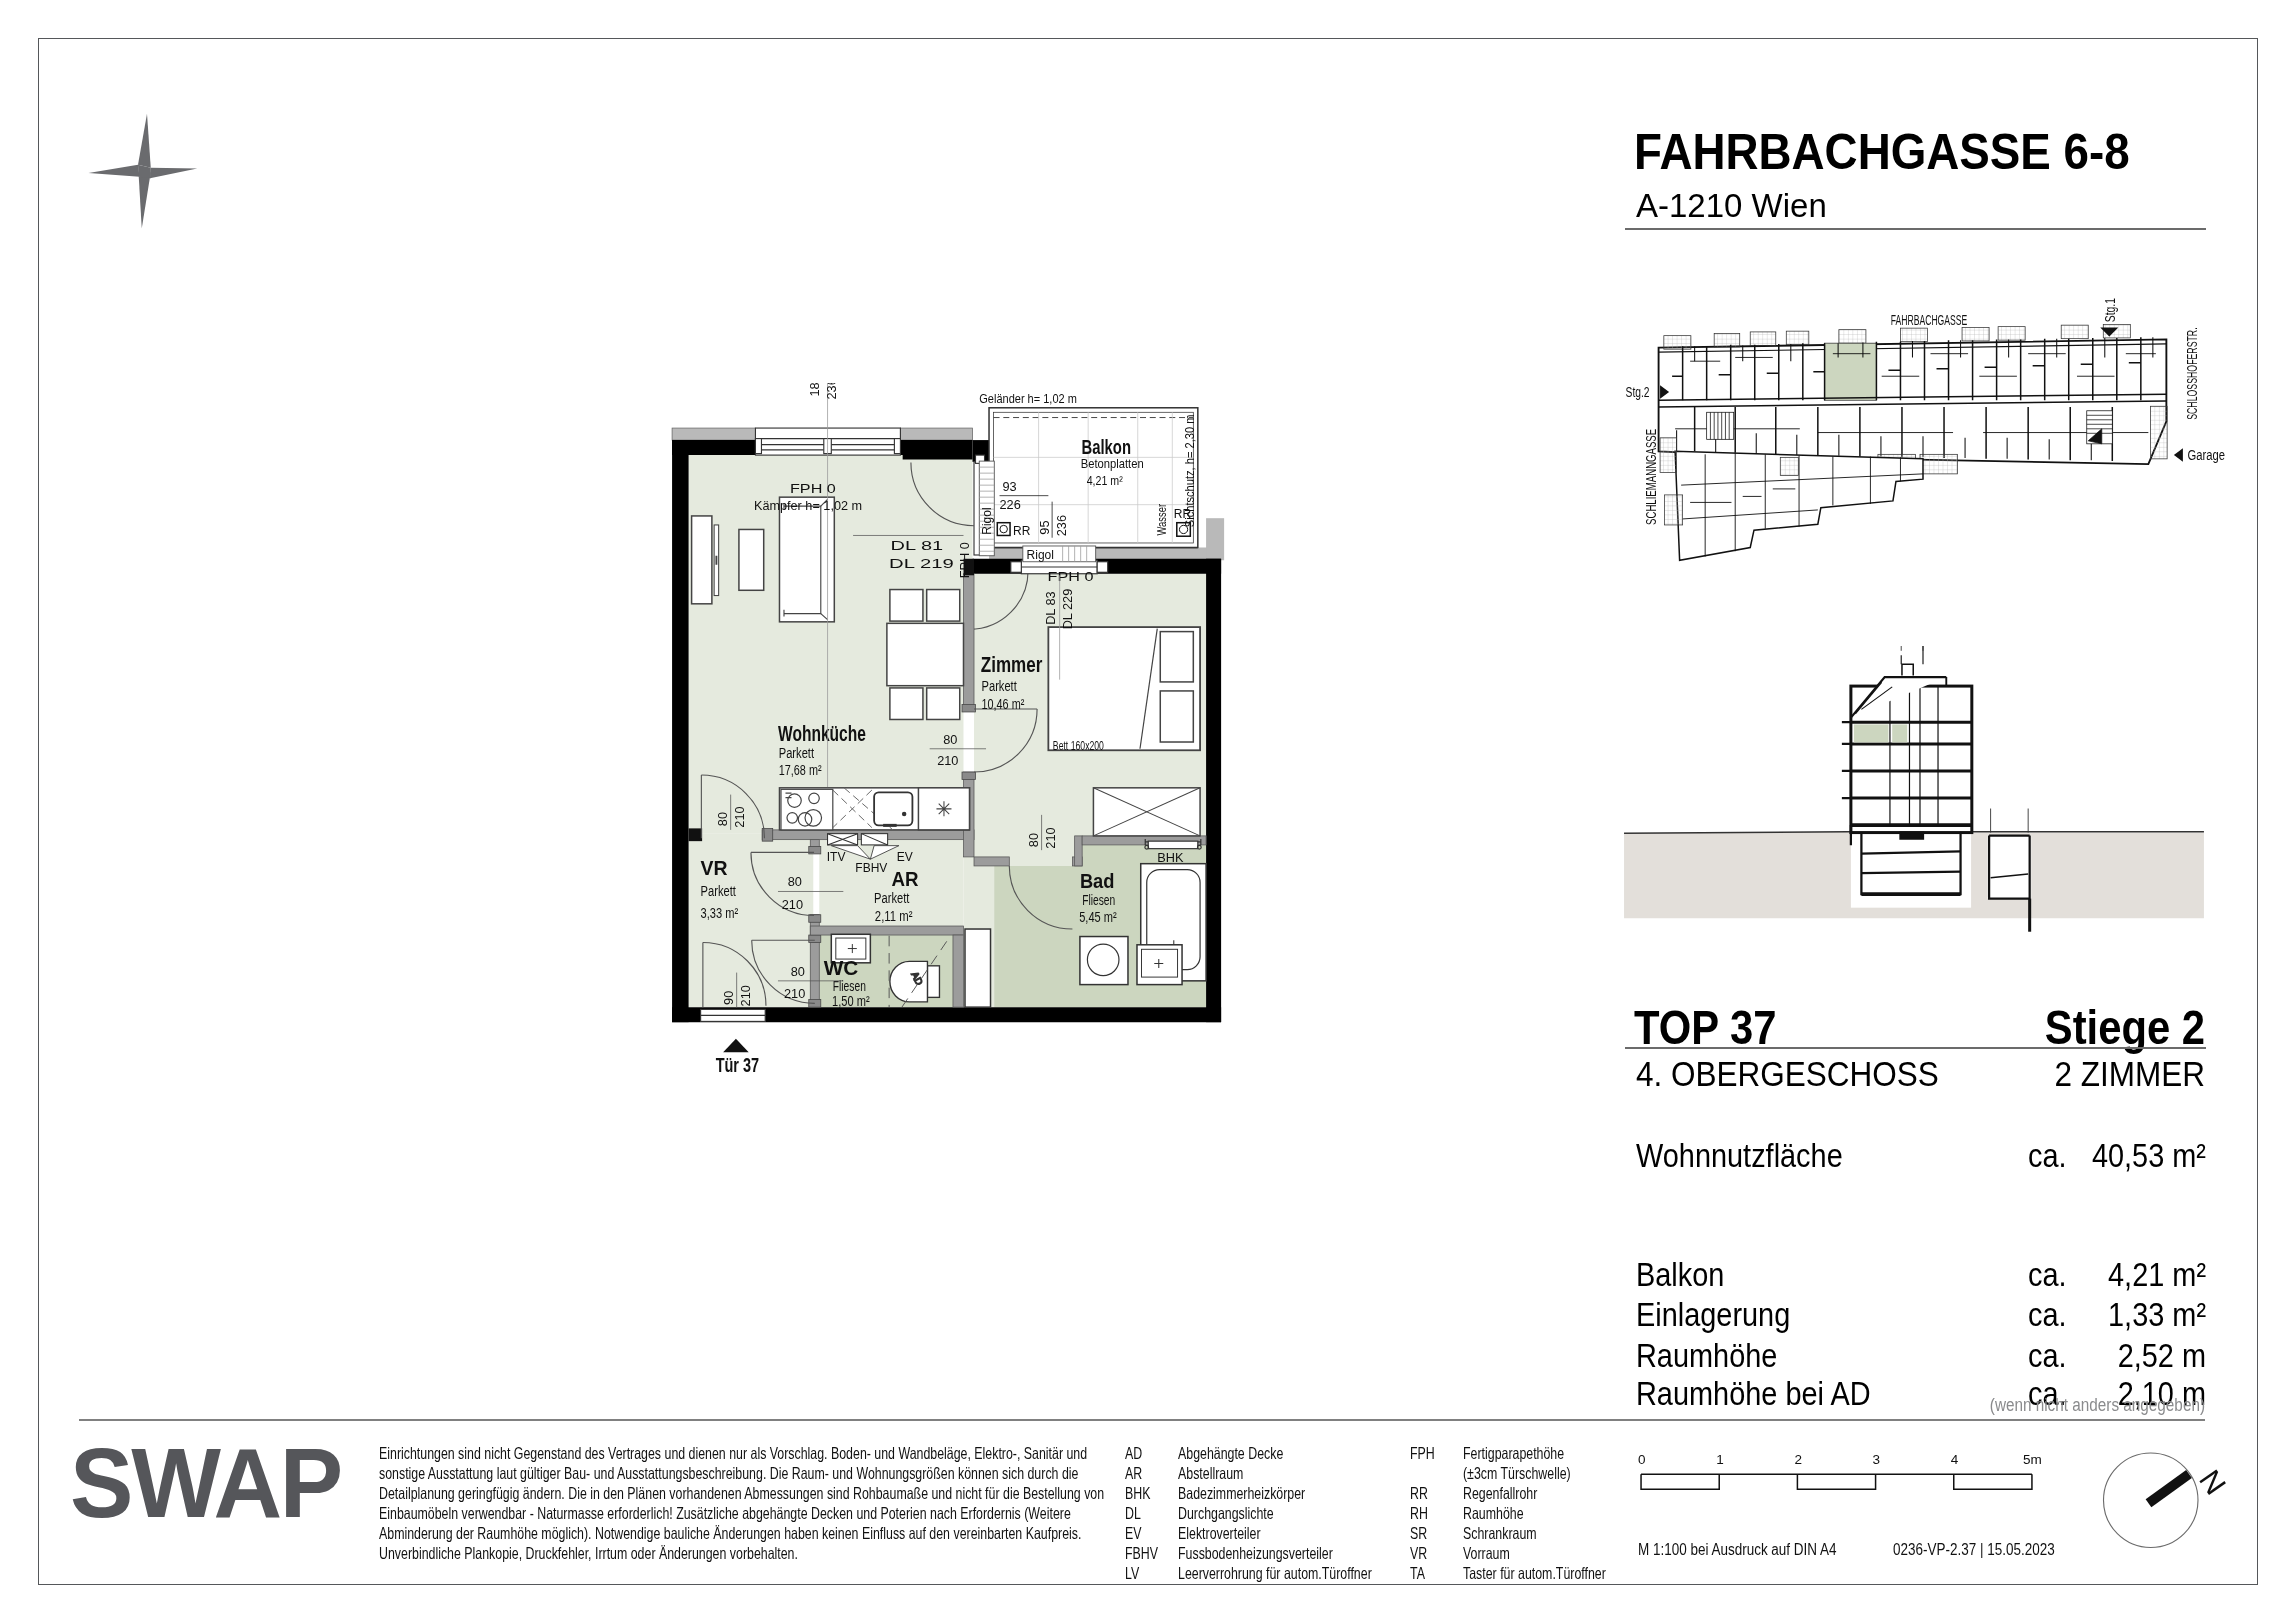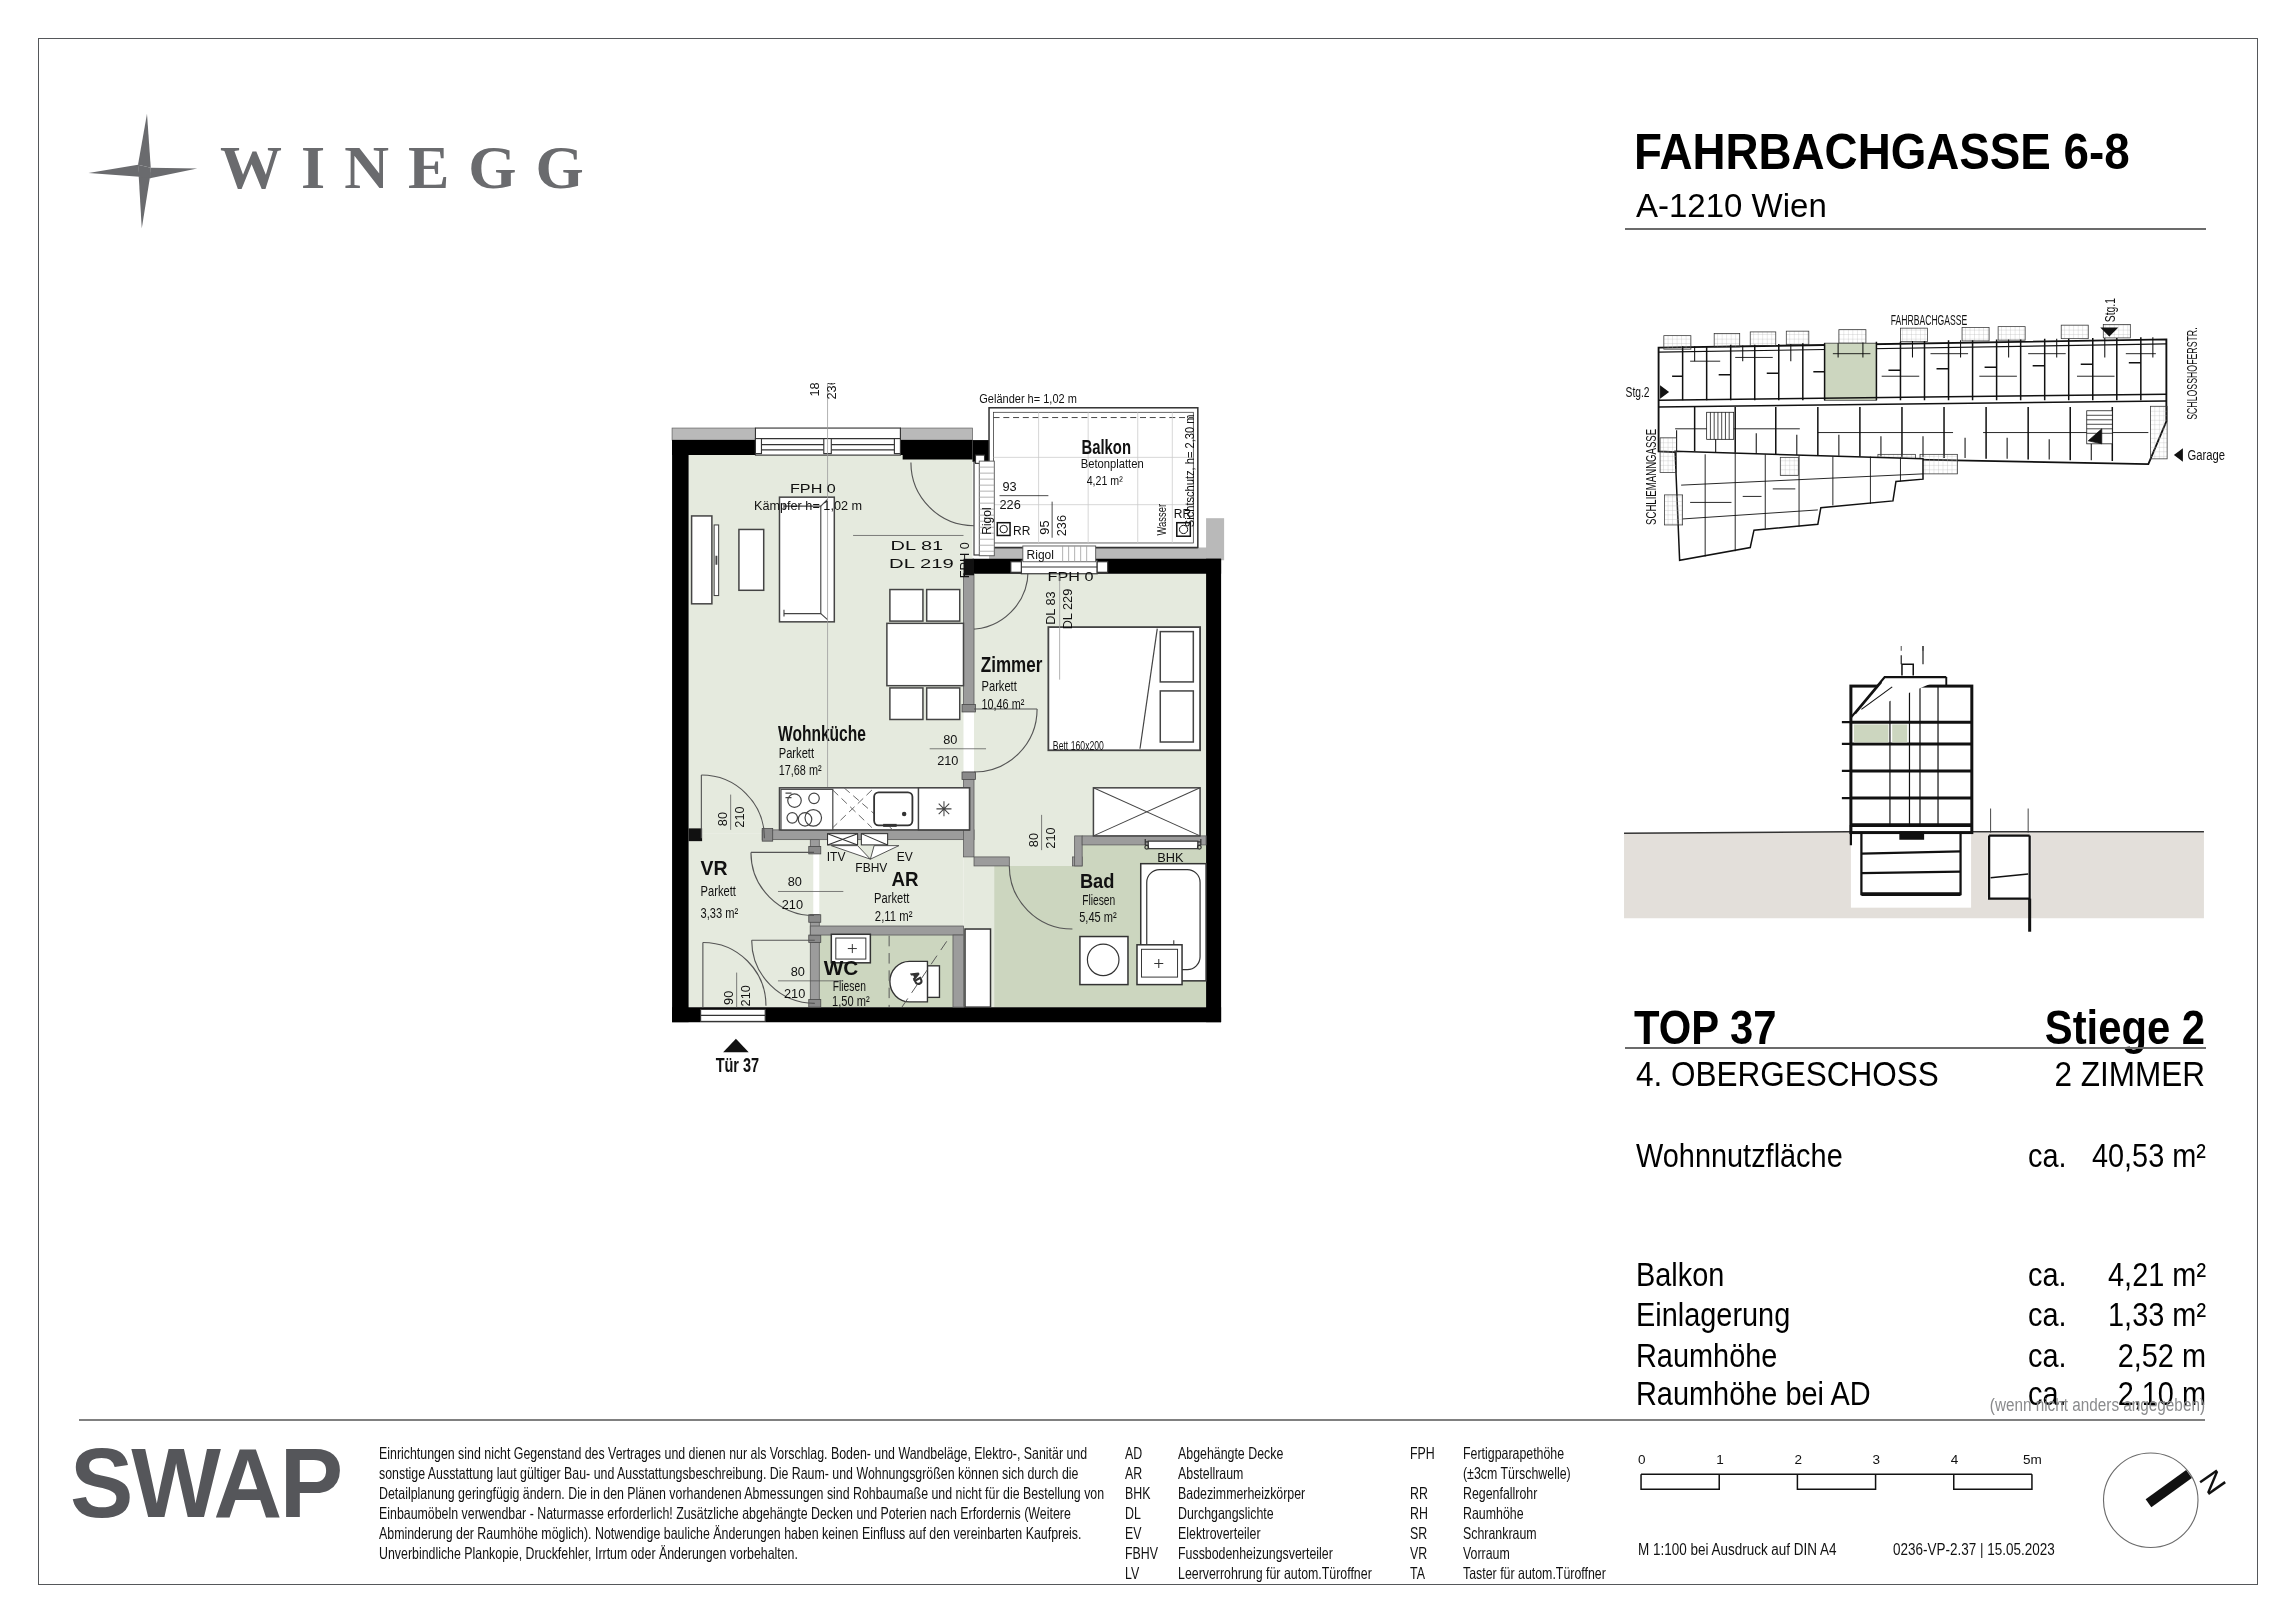--- a/index.html
+++ b/index.html
@@ -17,21 +17,20 @@
   <svg class="abs" style="left:75px;top:98px;" width="150" height="150" viewBox="0 0 200 200">
     <g fill="#6a6b6e">
       <polygon points="96,21 101,93 84,89"></polygon>
       <polygon points="18,100 84,89 86,105"></polygon>
       <polygon points="89,174 85,105 101,99"></polygon>
       <polygon points="163,94 101,93 100,107"></polygon>
       <polygon points="84,89 101,93 101,107 85,105"></polygon>
     </g>
   </svg>
 
-  <div class="abs" style="left:220px;top:132px;width:376px;font-family:'Liberation Serif',serif;font-weight:bold;font-size:62px;letter-spacing:19px;color:#6a6b6e;">WINEGG</div>
 
   <div class="abs" style="left:1634px;top:123px;font-size:50px;font-weight:bold;color:#000;transform:scaleX(0.915);transform-origin:left top;white-space:nowrap;">FAHRBACHGASSE 6-8</div>
 
   <div class="abs" style="left:1636px;top:187px;font-size:33px;color:#000;">A-1210 Wien</div>
 
   <div class="abs" style="left:1625px;top:228px;width:581px;height:2.3px;background:#6b6b6b;"></div>
 
   <svg class="abs" style="left:1600px;top:286px;" width="646" height="541" viewBox="2130 380 860 720" font-family="Liberation Sans,sans-serif" fill="none">
     <defs>
       <pattern id="hatch" width="6" height="6" patternUnits="userSpaceOnUse">

